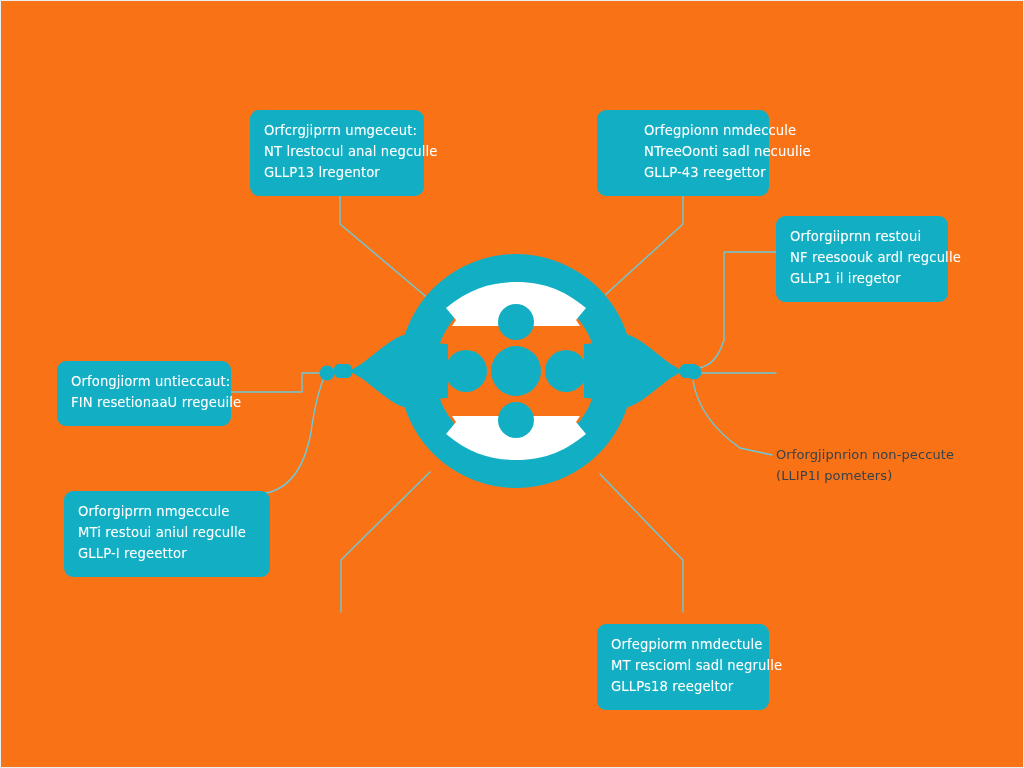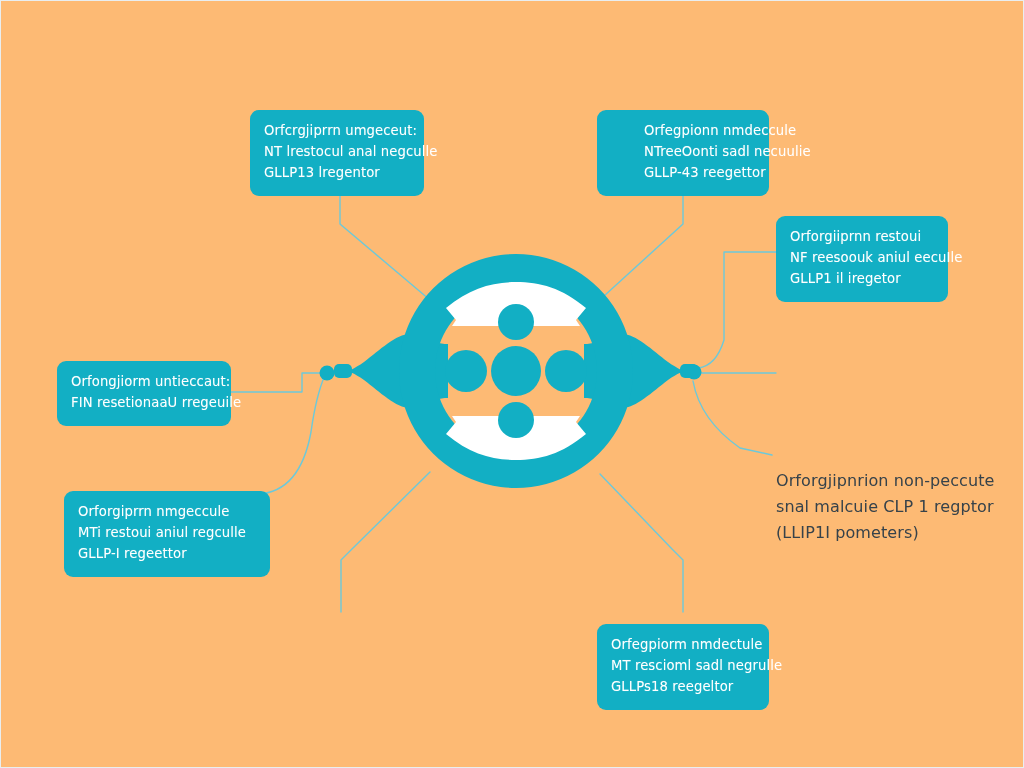--- a/index.html
+++ b/index.html
@@ -8,21 +8,21 @@
     padding: 0;
     background: #ffffff;
   }
   body {
     font-family: "DejaVu Sans", "Liberation Sans", sans-serif;
   }
   #canvas {
     position: relative;
     width: 1024px;
     height: 768px;
-    background: #fdba74;
+    background: #f97316;
     overflow: hidden;
     box-sizing: border-box;
   }
   
   #frame {
     position: absolute;
     left: 0; top: 0;
     width: 1024px;
     height: 768px;
     border: 1px solid #e9eef0;
@@ -47,24 +47,23 @@
     letter-spacing: 0.1px;
     text-shadow: 0 0 1px rgba(255,255,255,0.30);
   }
   .node-box .ln {
     display: block;
     white-space: nowrap;
   }
   .plain-label {
     position: absolute;
     color: #36424a;
-    font-size: 16px;
+    font-size: 13px;
     line-height: 1.62;
     letter-spacing: 0.1px;
-    margin-top: 24px;
   }
   .plain-label .ln {
     display: block;
     white-space: nowrap;
   }
   #core {
     position: absolute;
     left: 330px;
     top: 250px;
     width: 372px;
@@ -167,21 +166,21 @@
   </div>
 
   <div class="node-box" style="left:597px; top:110px; width:172px;padding-left:47px;">
     <span class="ln">Orfegpionn nmdeccule</span>
     <span class="ln">NTreeOonti sadl necuulie</span>
     <span class="ln">GLLP-43 reegettor</span>
   </div>
 
   <div class="node-box" style="left:776px; top:216px; width:172px;">
     <span class="ln">Orforgiiprnn restoui</span>
-    <span class="ln">NF reesoouk aniul eecuIle</span>
+    <span class="ln">NF reesoouk ardl regculle</span>
     <span class="ln">GLLP1 il iregetor</span>
   </div>
 
 
   <div class="node-box" style="left:57px; top:361px; width:174px;">
     <span class="ln">Orfongjiorm untieccaut:</span>
     <span class="ln">FIN resetionaaU rregeuile</span>
   </div>
 
   <div class="node-box" style="left:64px; top:471px; width:206px;margin-top:20px;">
@@ -192,17 +191,16 @@
 
 
   <div class="node-box" style="left:597px; top:612px; width:172px;margin-top:12px;">
     <span class="ln">Orfegpiorm nmdectule</span>
     <span class="ln">MT rescioml sadl negrulle</span>
     <span class="ln">GLLPs18 reegeltor</span>
   </div>
 
   <div class="plain-label" style="left:776px; top:444px; width:200px;">
     <span class="ln">Orforgjipnrion non-peccute</span>
-    <span class="ln">snal malcuie CLP 1 regptor</span>
     <span class="ln">(LLIP1I pometers)</span>
   </div>
 
 </div>
 
 </body></html>

